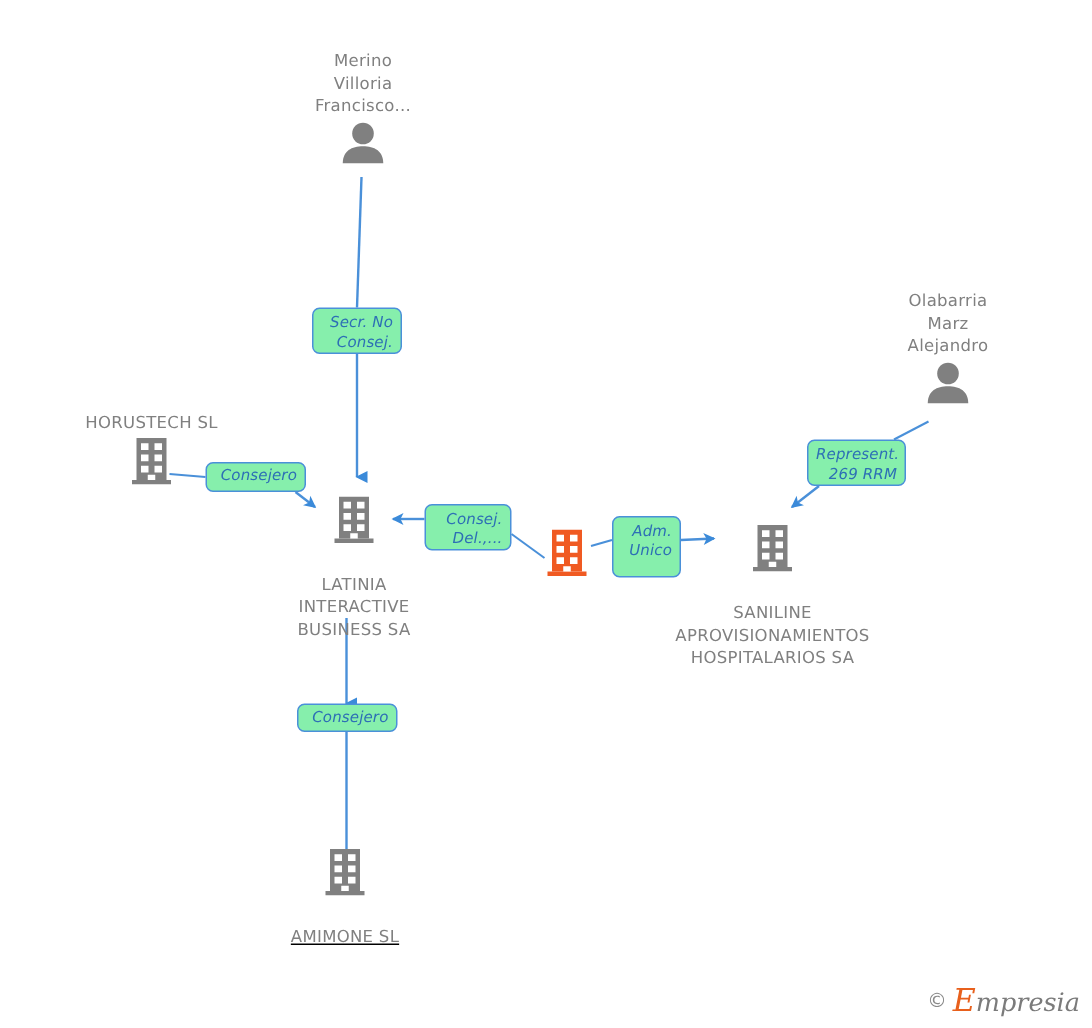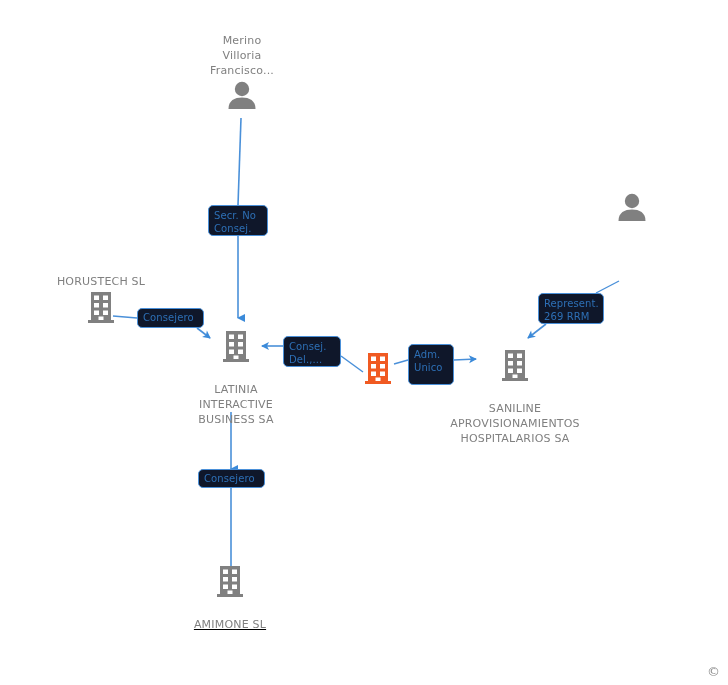--- a/index.html
+++ b/index.html
@@ -49,28 +49,29 @@
     margin-bottom: 3px;
   }
   .node .label.below {
     margin-top: 16px;
   }
   .reltag {
     position: absolute;
     box-sizing: border-box;
     border: 1px solid #4a90d9;
     border-radius: 5px;
-    background: #0f172a;
+    background: #86efac;
     color: #2d6fb5;
     font-size: 10px;
     line-height: 13px;
-    text-align: left;
+    text-align: right;
     padding: 3px 5px 4px 5px;
     white-space: pre-line;
     letter-spacing: 0.1px;
+    font-style: italic;
   }
   .watermark {
     position: absolute;
     right: 8px;
     bottom: 6px;
     display: flex;
     align-items: center;
     gap: 4px;
   }
   .watermark .copy {
@@ -132,20 +133,23 @@
 Francisco...</span>
   <span class="icon">
     <svg width="34" height="28" viewBox="0 0 34 28" xmlns="http://www.w3.org/2000/svg">
       <circle cx="17" cy="8" r="7.2" fill="#808080"></circle>
       <path d="M3.5,28 C3.5,19.5 9.5,16.5 17,16.5 C24.5,16.5 30.5,19.5 30.5,28 Z" fill="#808080"></path>
     </svg>
   </span>
 </div>
 
 <div class="node person" style="left:572px; top:193px; width:120px;">
+  <span class="label above">Olabarria
+Marz
+Alejandro</span>
   <span class="icon">
     <svg width="34" height="28" viewBox="0 0 34 28" xmlns="http://www.w3.org/2000/svg">
       <circle cx="17" cy="8" r="7.2" fill="#808080"></circle>
       <path d="M3.5,28 C3.5,19.5 9.5,16.5 17,16.5 C24.5,16.5 30.5,19.5 30.5,28 Z" fill="#808080"></path>
     </svg>
   </span>
 </div>
 
 <div class="node company" style="left:36px; top:274px; width:130px;">
   <span class="label above">HORUSTECH  SL</span>
@@ -241,13 +245,14 @@
 <div class="reltag" style="left:283px; top:336px; width:58px; height:31px;">Consej.
 Del.,...</div>
 <div class="reltag" style="left:408px; top:344px; width:46px; height:41px;">Adm.
 Unico</div>
 <div class="reltag" style="left:538px; top:293px; width:66px; height:31px;">Represent.
 269 RRM</div>
 <div class="reltag" style="left:198px; top:469px; width:67px; height:19px; padding:2px 5px; line-height:14px;">Consejero</div>
 
 <div class="watermark">
   <span class="copy">©</span>
+  <span class="brand"><span class="cap">E</span><span>mpresia</span></span>
 </div>
 
 </body></html>

